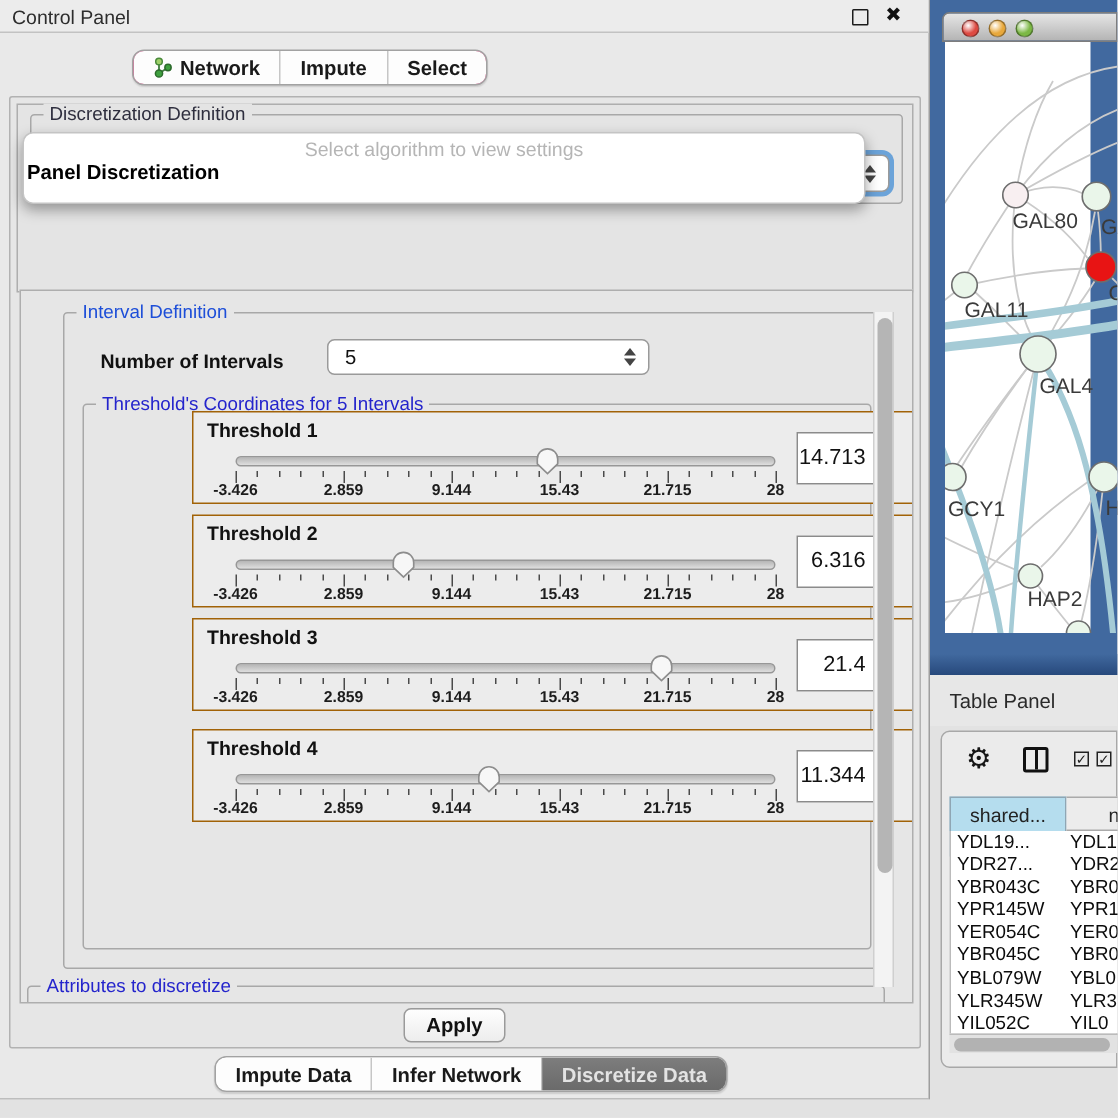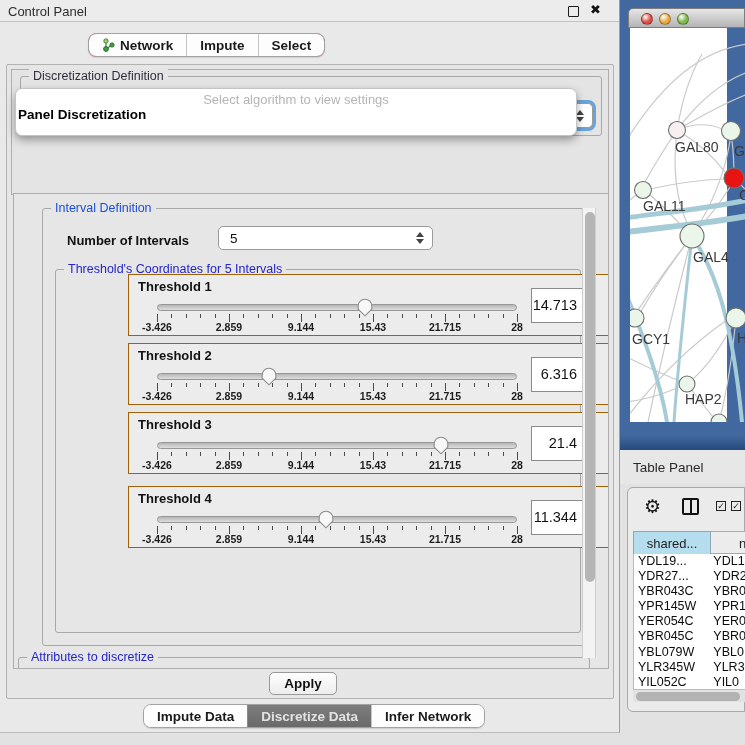--- a/index.html
+++ b/index.html
@@ -359,25 +359,25 @@
           </div>
       </div>
 
       <div class="apply-btn">Apply</div>
     </div>
 
     <div class="bottom-tabbar" id="bottom-tabbar">
         <div class="tab">
           <span>Impute Data</span>
         </div>
+        <div class="tab">
+          <span>Infer Network</span>
+        </div>
         <div class="tab sel">
           <span>Discretize Data</span>
-        </div>
-        <div class="tab">
-          <span>Infer Network</span>
         </div>
       </div>
 
     <div class="popup">
       <div class="popup-hint">Select algorithm to view settings</div>
       <div class="popup-opt1">Panel Discretization</div>
     </div>
   </div>
 
   <div class="desktop">

